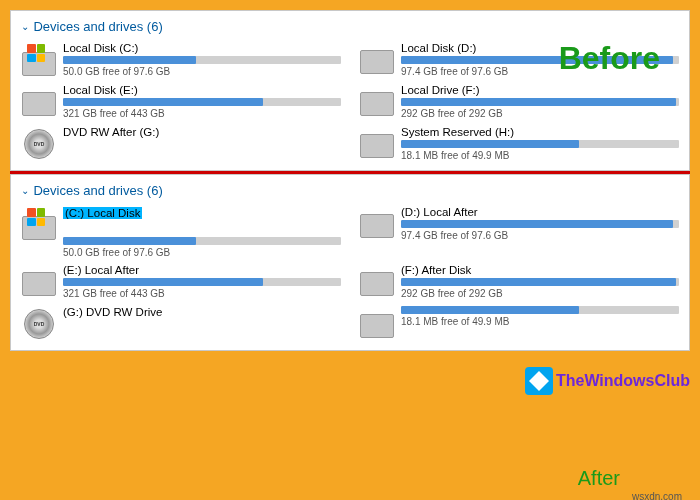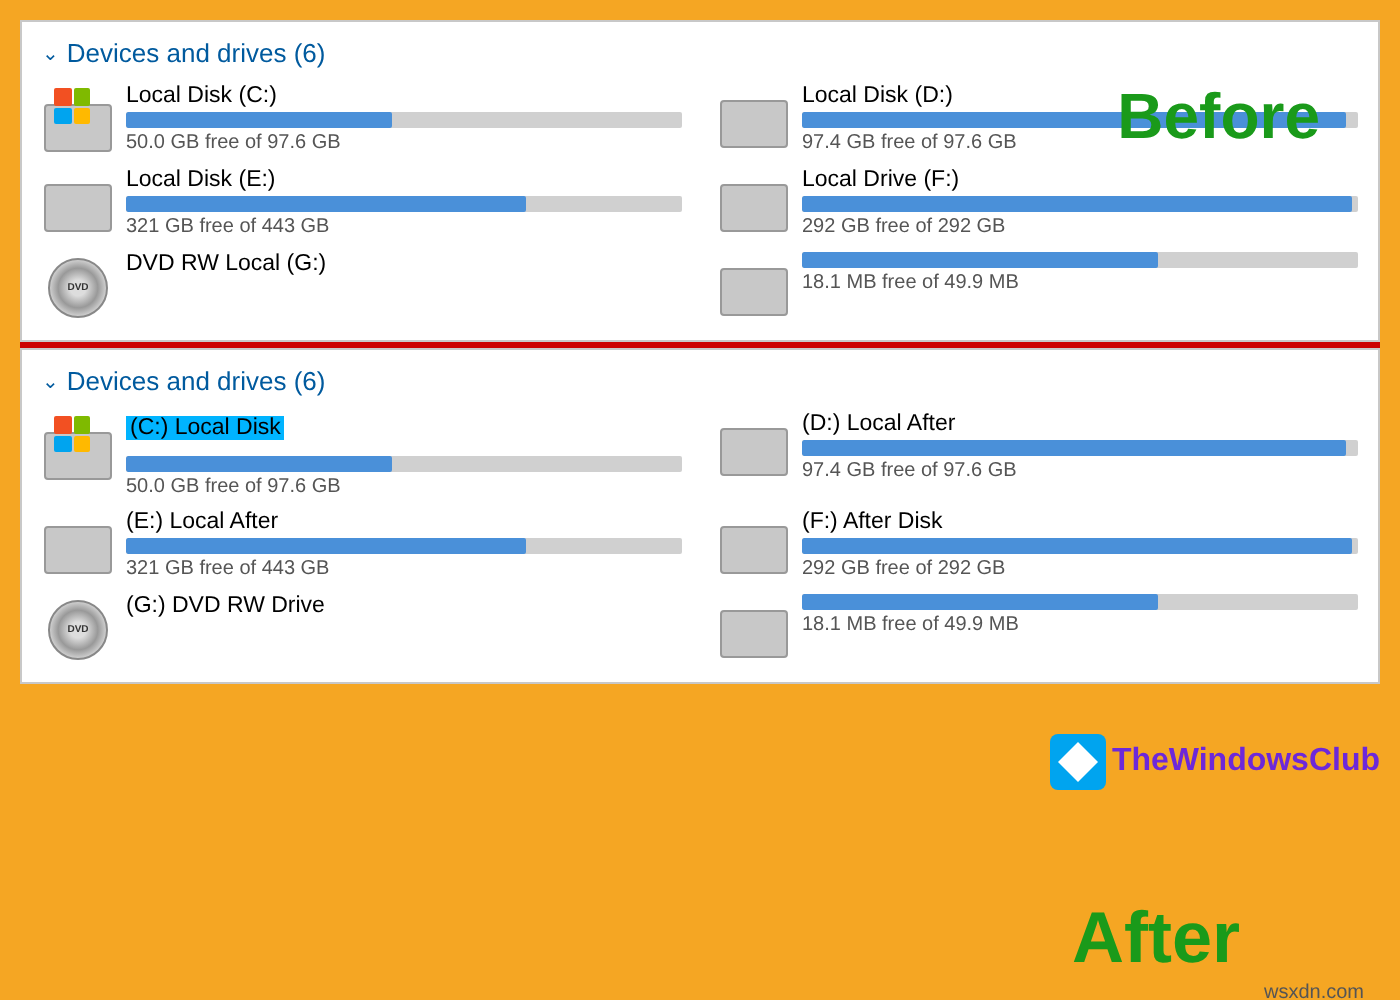--- a/index.html
+++ b/index.html
@@ -44,22 +44,22 @@
       font-size: 32px;
       font-weight: bold;
       color: #1a9a1a;
       z-index: 10;
     }
 
     .label-after {
       position: absolute;
       bottom: 20px;
       right: 80px;
-      font-size: 36px;
-      font-weight: bold;
+      font-size: 20px;
+      font-weight: normal;
       color: #1a9a1a;
       z-index: 10;
     }
 
     .section-header {
       display: flex;
       align-items: center;
       color: #005a9e;
       font-size: 13px;
       margin-bottom: 8px;
@@ -118,21 +118,21 @@
       font-size: 10px;
       color: #555;
     }
 
     
     .drive-name-highlighted {
       background: #00b4ff;
       color: #000;
       padding: 0 2px;
       font-size: 11.5px;
-      margin-bottom: 8px;
+      margin-bottom: 18px;
       display: inline-block;
     }
 
     .windows-icon {
       width: 22px;
       height: 22px;
       display: grid;
       grid-template-columns: 1fr 1fr;
       gap: 1px;
     }
@@ -276,29 +276,30 @@
           </div>
           <div class="drive-free">292 GB free of 292 GB</div>
         </div>
       </div>
 
       <div class="drive-item">
         <div class="dvd-icon-wrap">
           <div class="dvd-disc"></div>
         </div>
         <div class="drive-info">
-          <div class="drive-name">DVD RW Local (G:)</div>
-        </div>
-      </div>
-
-      <div class="drive-item">
-        <div class="drive-icon">
-          <div style="width:34px;height:24px;background:#c8c8c8;border:1px solid #999;border-radius:2px;margin-top:4px;"></div>
-        </div>
-        <div class="drive-info">
+          <div class="drive-name">DVD RW After (G:)</div>
+        </div>
+      </div>
+
+      <div class="drive-item">
+        <div class="drive-icon">
+          <div style="width:34px;height:24px;background:#c8c8c8;border:1px solid #999;border-radius:2px;margin-top:4px;"></div>
+        </div>
+        <div class="drive-info">
+          <div class="drive-name">System Reserved (H:)</div>
           <div class="drive-bar-bg">
             <div class="drive-bar-fill bar-h"></div>
           </div>
           <div class="drive-free">18.1 MB free of 49.9 MB</div>
         </div>
       </div>
 
     </div>
   </div>
 

